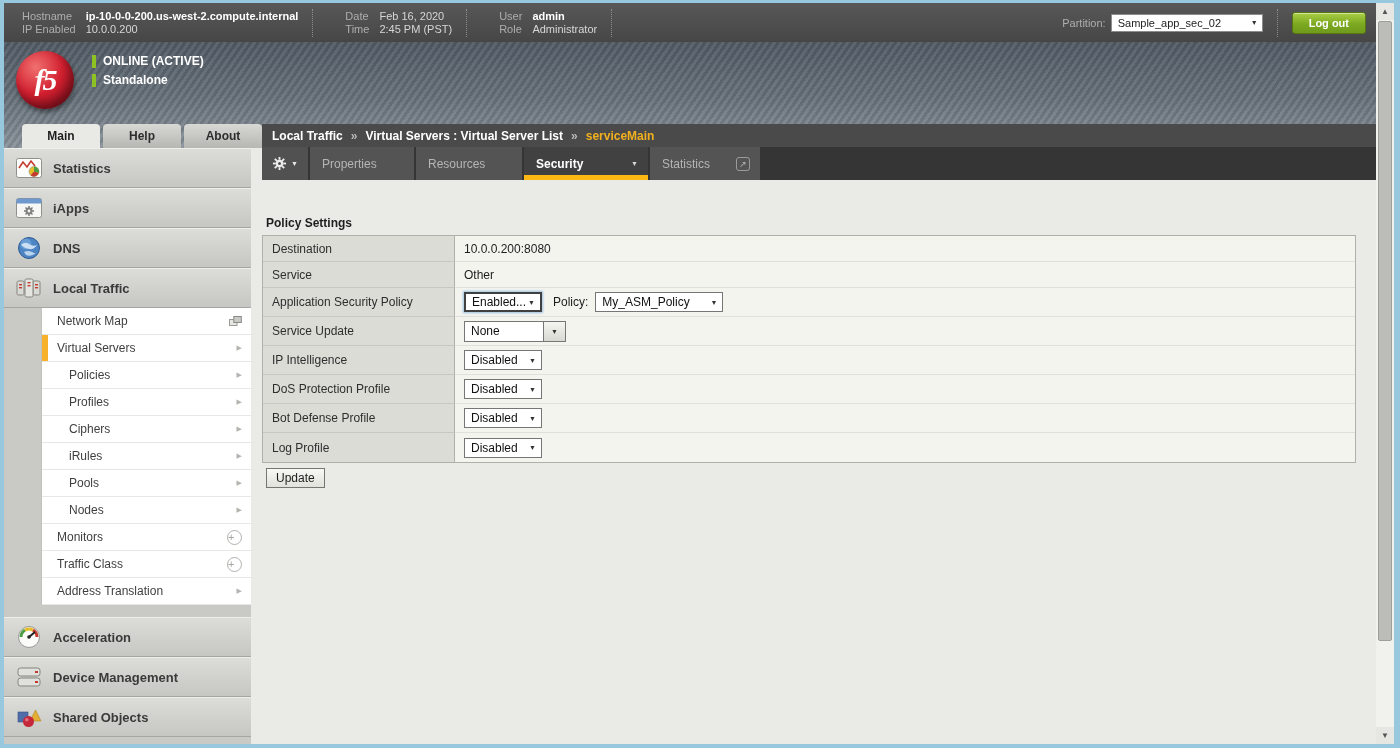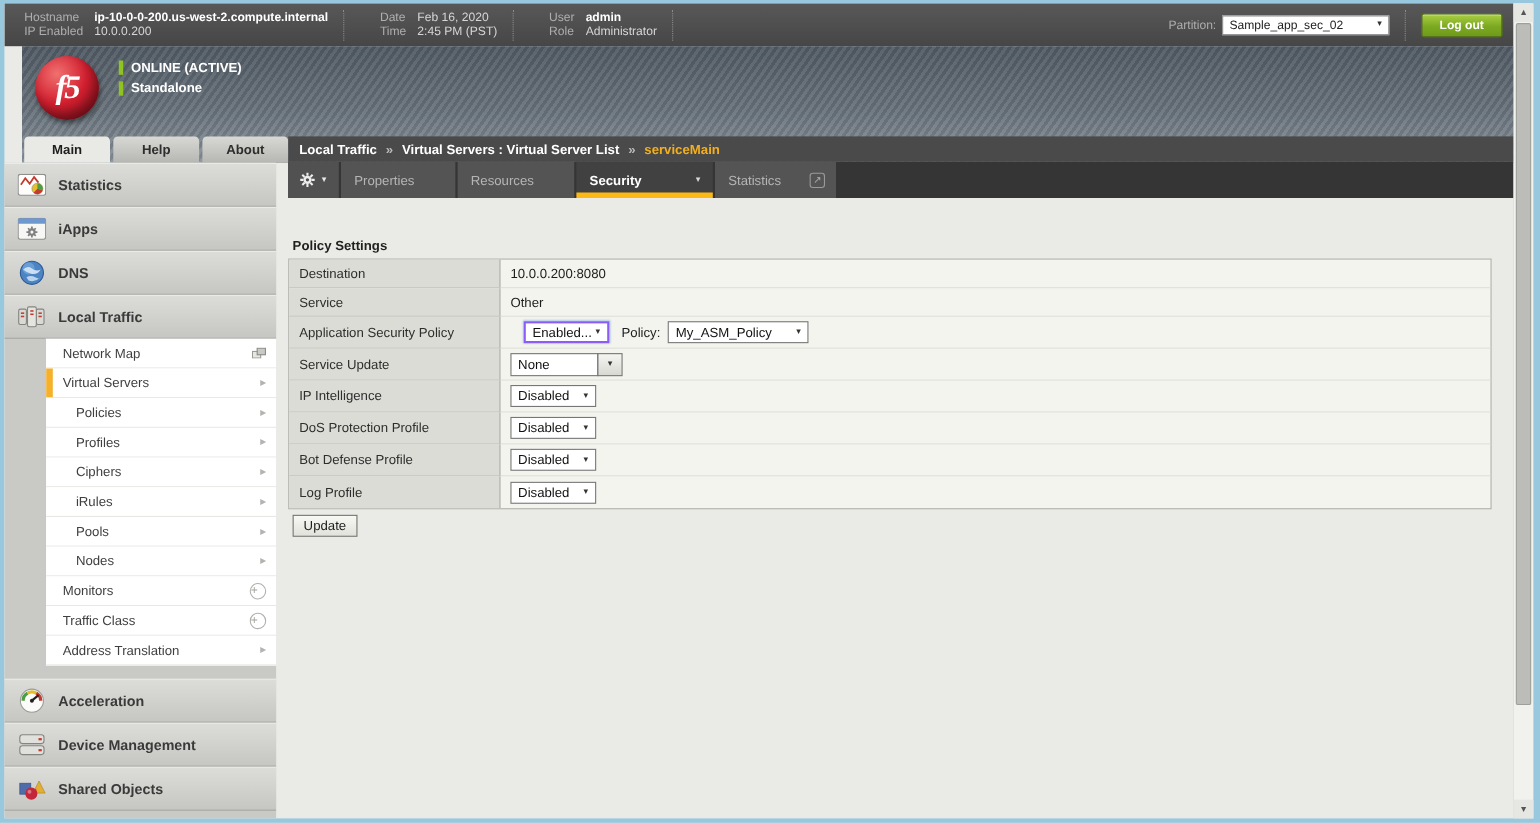--- a/index.html
+++ b/index.html
@@ -34,21 +34,21 @@
   .logout {
     height:22px; padding:0 16px; margin:0 10px 0 0;
     background:linear-gradient(180deg,#aacf44,#7ca921 55%,#6f9a1c);
     border:1px solid #55761106; border:1px solid #567711; border-radius:3px;
     color:#fff; font-weight:bold; font-size:11px; cursor:pointer;
     box-shadow:inset 0 1px 0 rgba(255,255,255,.45);
   }
 
   
   .band {
-    position:absolute; left:16px; top:39px; width:1372px; height:106px;
+    position:absolute; left:0; top:39px; width:1372px; height:106px;
     background:
       repeating-linear-gradient(125deg, rgba(255,255,255,.06) 0 3px, rgba(0,0,0,.08) 3px 6px),
       linear-gradient(180deg,#515b65 0%,#69737c 55%,#8a949c 100%);
   }
   .logo {
     position:absolute; left:12px; top:9px; width:58px; height:58px; border-radius:50%;
     background:radial-gradient(circle at 34% 28%, #f07070 0%, #d21f2f 48%, #7f0d1b 100%);
     box-shadow:1px 3px 5px rgba(0,0,0,.45), inset -4px -6px 10px rgba(0,0,0,.35);
     color:#fff; font:italic bold 30px "Liberation Serif","DejaVu Serif",serif;
     display:flex; align-items:center; justify-content:center; letter-spacing:-2px;
@@ -135,21 +135,21 @@
     display:flex; align-items:center; padding-left:9px; font-size:12px; color:#2e2e2e;
   }
   .t-value { flex:1; display:flex; align-items:center; gap:6px; padding-left:9px; font-size:12px; color:#1d1d1d; border-bottom:1px solid #e0e0da; }
   .t-row:last-child .t-label, .t-row:last-child .t-value { border-bottom:none; }
   .selbox {
     display:inline-flex; align-items:center; justify-content:space-between;
     height:20px; width:78px; background:#fff; border:1px solid #767676;
     padding:0 5px 0 6px; font-size:12px; color:#111; cursor:pointer;
   }
   .selbox.wide { width:128px; }
-  .selbox.focused { border:2px solid #8b5cf6; box-shadow:0 0 2px 1px #9cc0e4;margin-left:12px; }
+  .selbox.focused { border:2px solid #404040; box-shadow:0 0 2px 1px #9cc0e4; }
   .inline-label { color:#1d1d1d; margin:0 1px 0 5px; }
   .combo { display:inline-flex; align-items:stretch; }
   .combo-text { width:80px; height:21px; background:#fff; border:1px solid #767676; font-size:12px; color:#111; display:flex; align-items:center; padding-left:6px; }
   .combo-btn {
     width:23px; height:21px; margin-left:-1px; border:1px solid #767676;
     background:linear-gradient(180deg,#f5f5f1,#d9d9d3);
     display:flex; align-items:center; justify-content:center; cursor:pointer;
   }
   .update-btn {
     position:absolute; left:262px; top:465px; height:20px; padding:0 9px;

